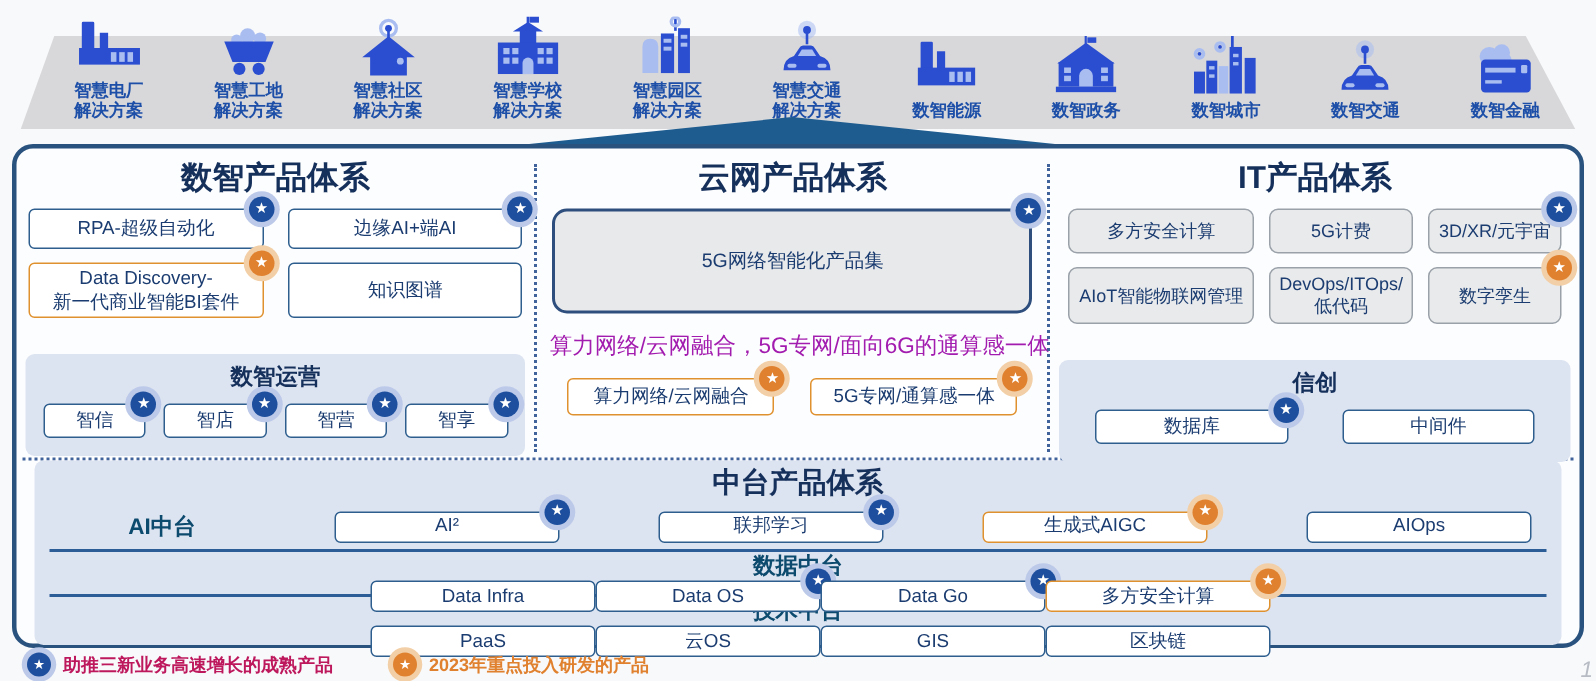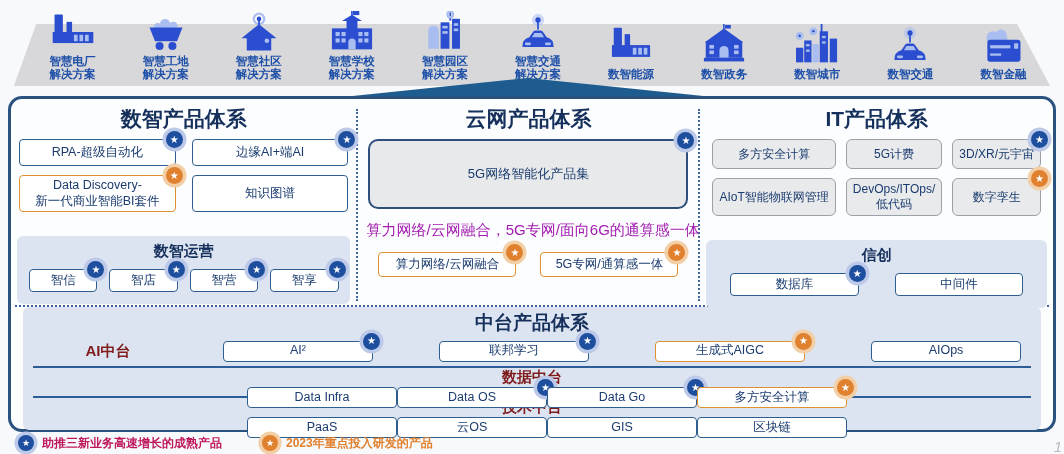--- a/index.html
+++ b/index.html
@@ -59,21 +59,21 @@
   .cloudrow{display:flex;gap:24px;margin-top:12px;padding:0 14px;}
   .cloudrow .box{flex:1;height:25px;}
 
   .hdash{border-top:2px dotted #41639b;margin:0 4px;}
 
   
   .platform{background:#dde4f1;border-radius:6px;margin:0 12px 0;padding:1px 10px 4px;}
   .platform h2{margin:3px 0 2px;font-size:19px;line-height:23px;font-weight:bold;color:#16305c;text-align:center;}
   .prow{display:flex;align-items:center;height:30px;}
   .prow + .prow{border-top:2px solid #2d5d97;flex-direction:column;}
-  .prow-label{width:150px;font-size:15px;font-weight:bold;color:#7f1d1d;text-align:center;}
+  .prow-label{width:150px;font-size:15px;font-weight:bold;color:#0c4a6e;text-align:center;}
   .prow-boxes{flex:1;display:flex;justify-content:space-between;padding:0 10px 0 40px;}
   .prow-boxes .box{width:150px;height:21px;font-size:12.5px;}
 
   
   .legend{position:absolute;left:18px;bottom:1px;height:20px;display:flex;align-items:center;gap:8px;}
   .lg-badge{width:16px;height:16px;border-radius:50%;display:flex;align-items:center;justify-content:center;
             color:#fff;font-size:9px;line-height:1;}
   .lg-gap{width:24px;}
   .lg-text{font-size:12px;font-weight:bold;}
   .lg-blue{color:#be185d;}

